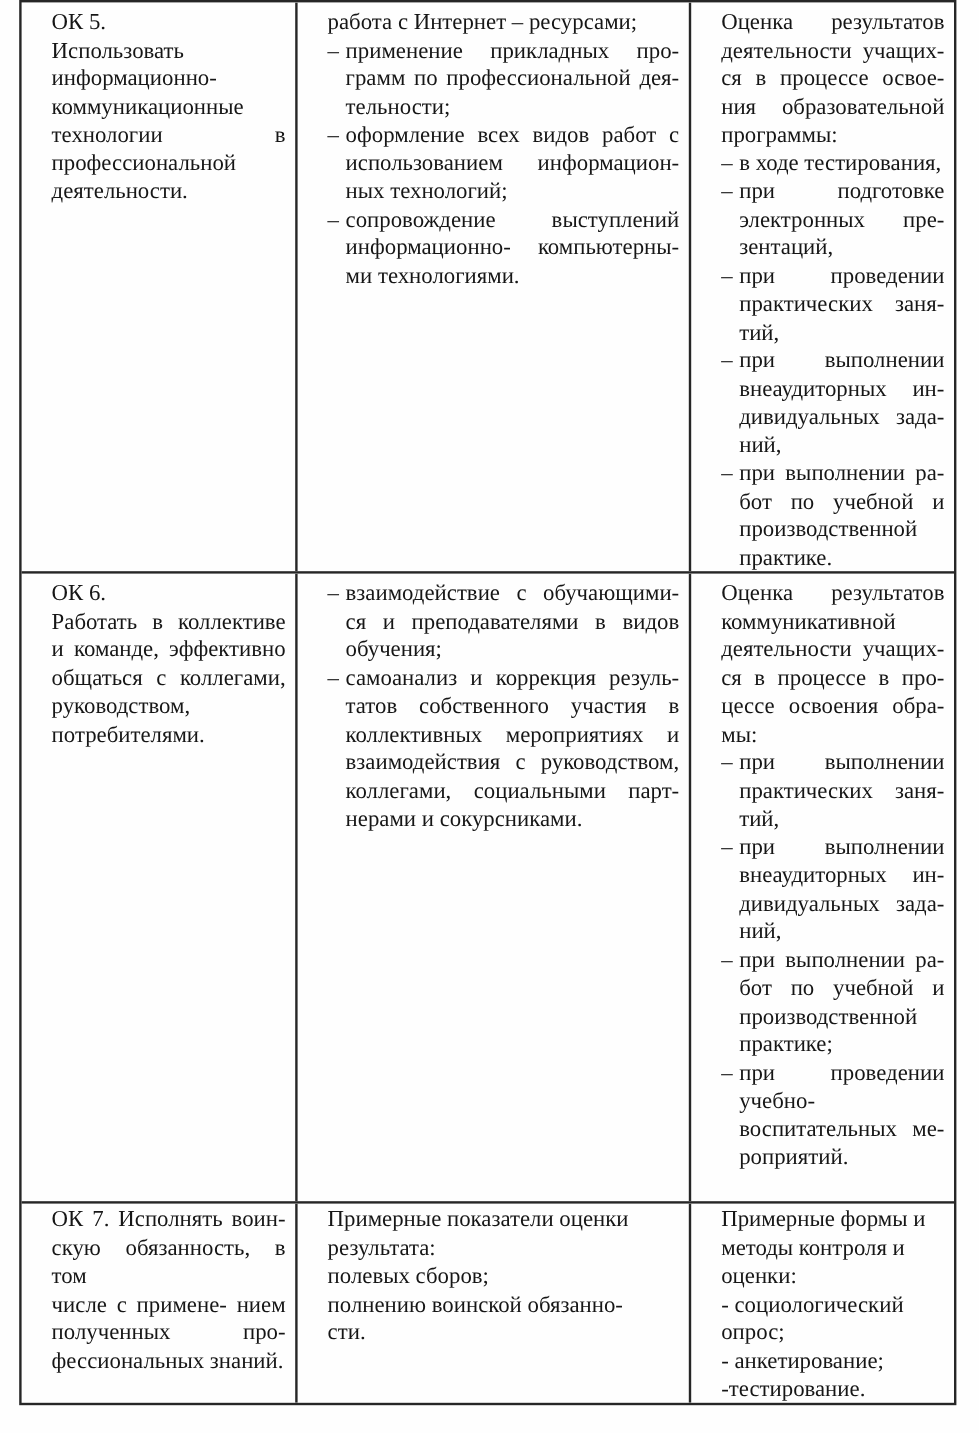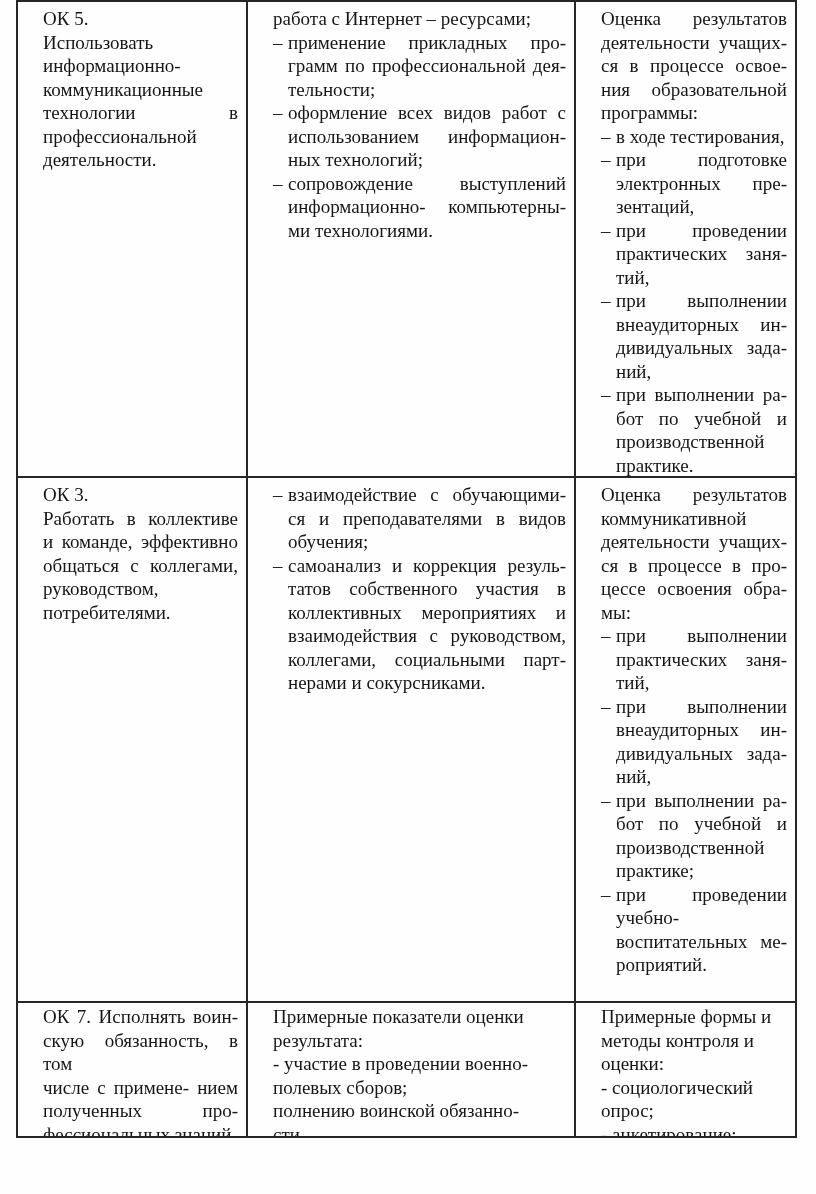--- a/index.html
+++ b/index.html
@@ -12,21 +12,21 @@
   .page { position: relative; width: 816px; height: 1194px; overflow: hidden; background: #fefefe; }
   .table {
     position: absolute; left: 16px; top: 0;
     width: 777px;
     border: 2px solid #262626;
     background: #fefefe;
   }
   .trow { display: flex; border-bottom: 2px solid #262626; overflow: hidden; }
   .trow-0 { height: 474px; }
   .trow-1 { height: 523px; }
-  .trow-2 { height: 133px; border-bottom: none; }
+  .trow-2 { height: 166px; border-bottom: none; }
   .tcell {
     box-sizing: border-box;
     padding: 5px 8px 0 25px;
     font-size: 19px;
     overflow: hidden;
   }
   .trow-2 .tcell { padding-top: 2px; }
   .tcol-0 { width: 230px; border-right: 2px solid #262626; }
   .tcol-1 { width: 328px; border-right: 2px solid #262626; }
   .tcol-2 { flex: 1; }
@@ -140,21 +140,21 @@
               <div class="line jl">производственной</div>
               <div class="line">практике.</div>
             </div>
           </div>
         </div>
       </div>
       <div class="trow trow-1">
         <div class="tcell tcol-0">
           <div class="block">
             <div class="body">
-              <div class="line">ОК 3.</div>
+              <div class="line">ОК 6.</div>
             </div>
           </div>
           <div class="block">
             <div class="body">
               <div class="line jl">Работать в коллективе</div>
               <div class="line jl">и команде, эффективно</div>
               <div class="line jl">общаться с коллегами,</div>
               <div class="line jl">руководством,</div>
               <div class="line">потребителями.</div>
             </div>
@@ -239,21 +239,20 @@
               <div class="line jl">полученных про-</div>
               <div class="line">фессиональных знаний.</div>
             </div>
           </div>
         </div>
         <div class="tcell tcol-1">
           <div class="block">
             <div class="body">
               <div class="line">Примерные показатели оценки</div>
               <div class="line">результата:</div>
-              <div class="line">- участие в проведении военно-</div>
               <div class="line">полевых сборов;</div>
               <div class="line">полнению воинской обязанно-</div>
               <div class="line">сти.</div>
             </div>
           </div>
         </div>
         <div class="tcell tcol-2">
           <div class="block">
             <div class="body">
               <div class="line">Примерные формы и</div>

